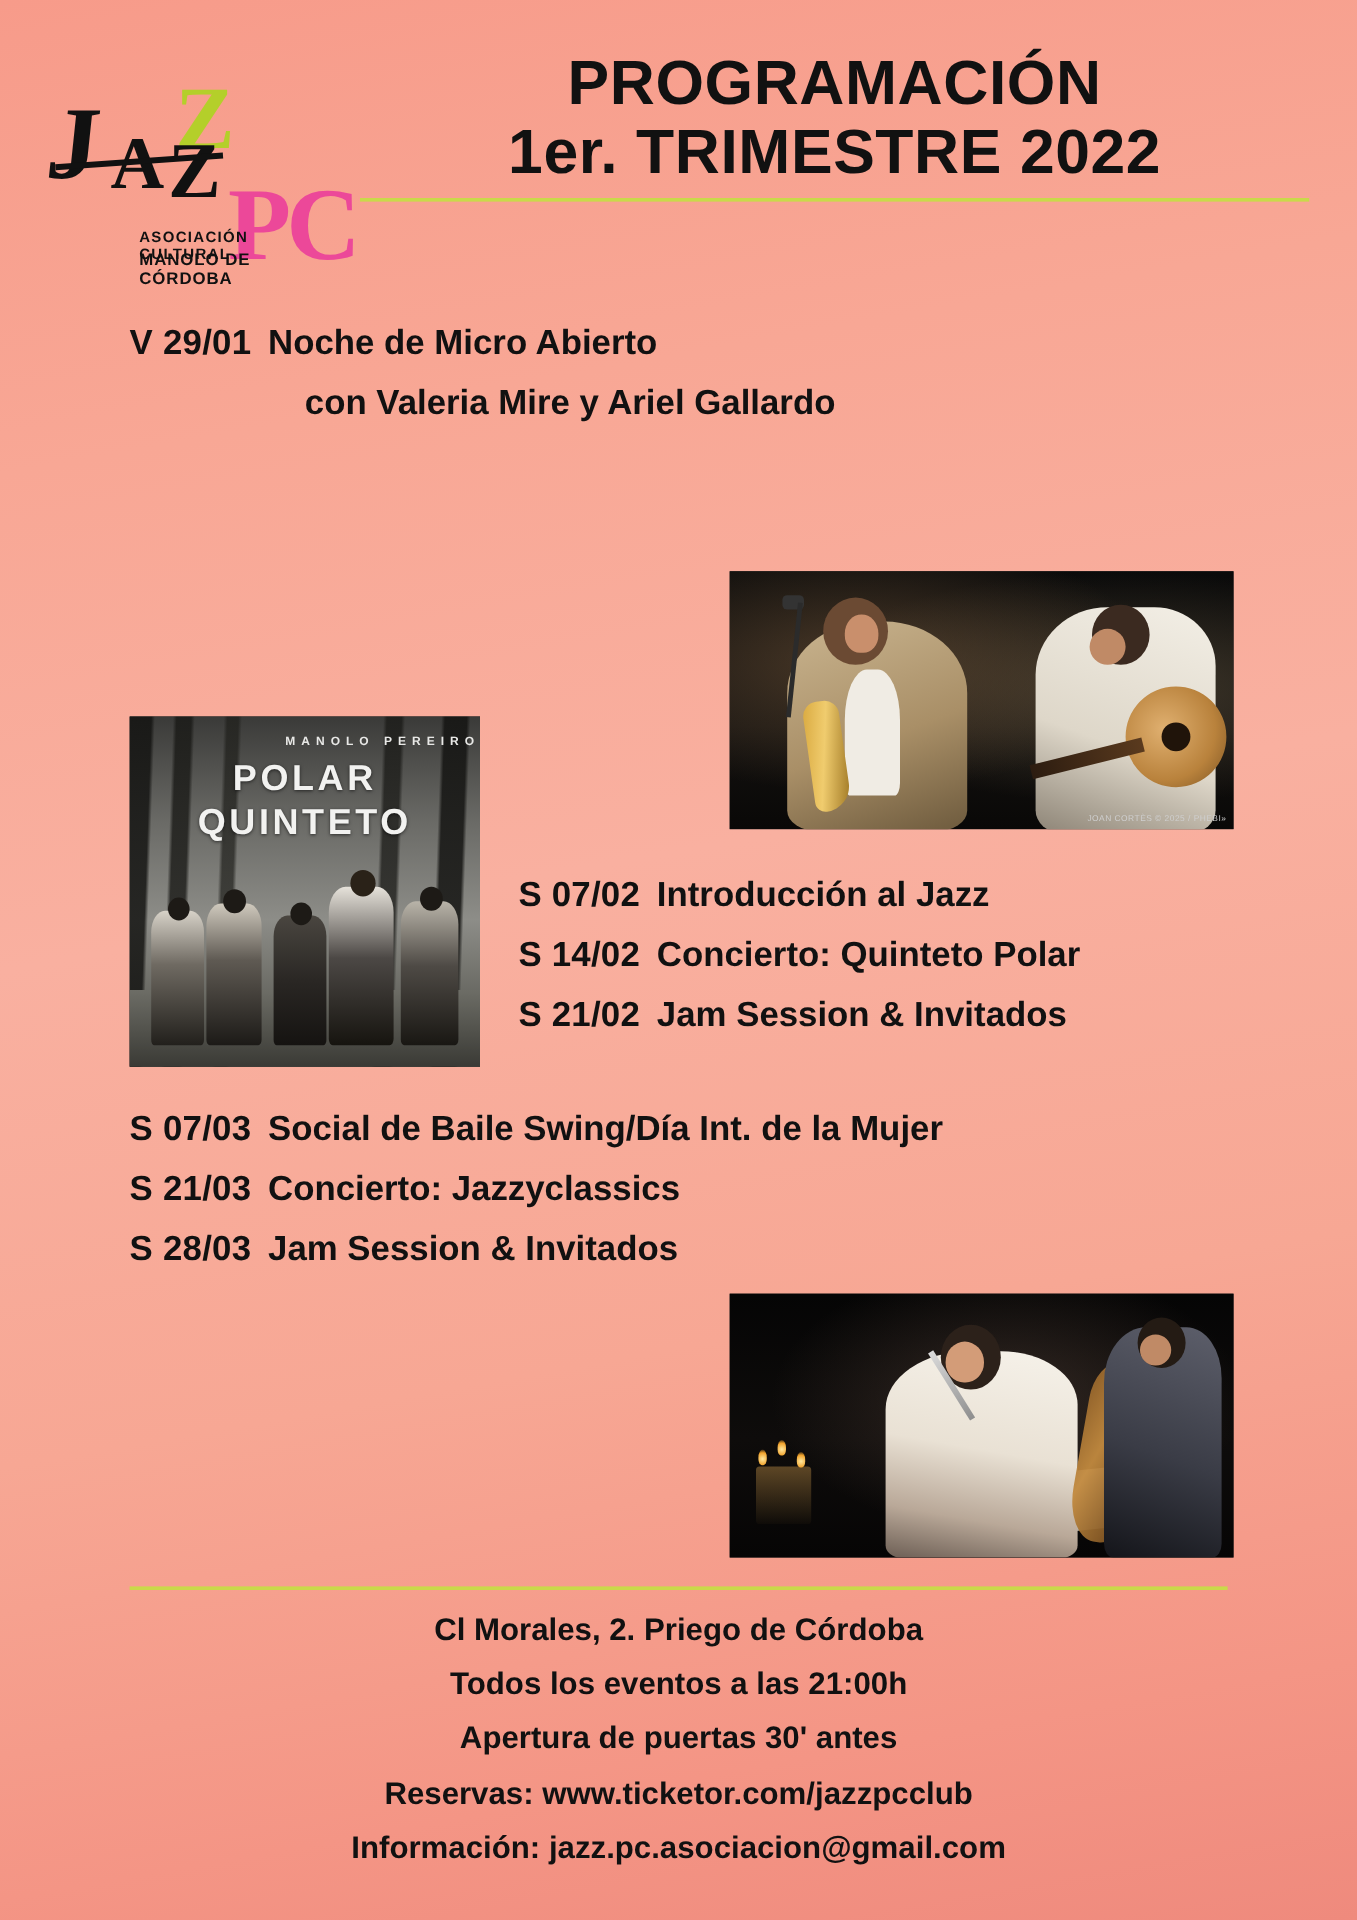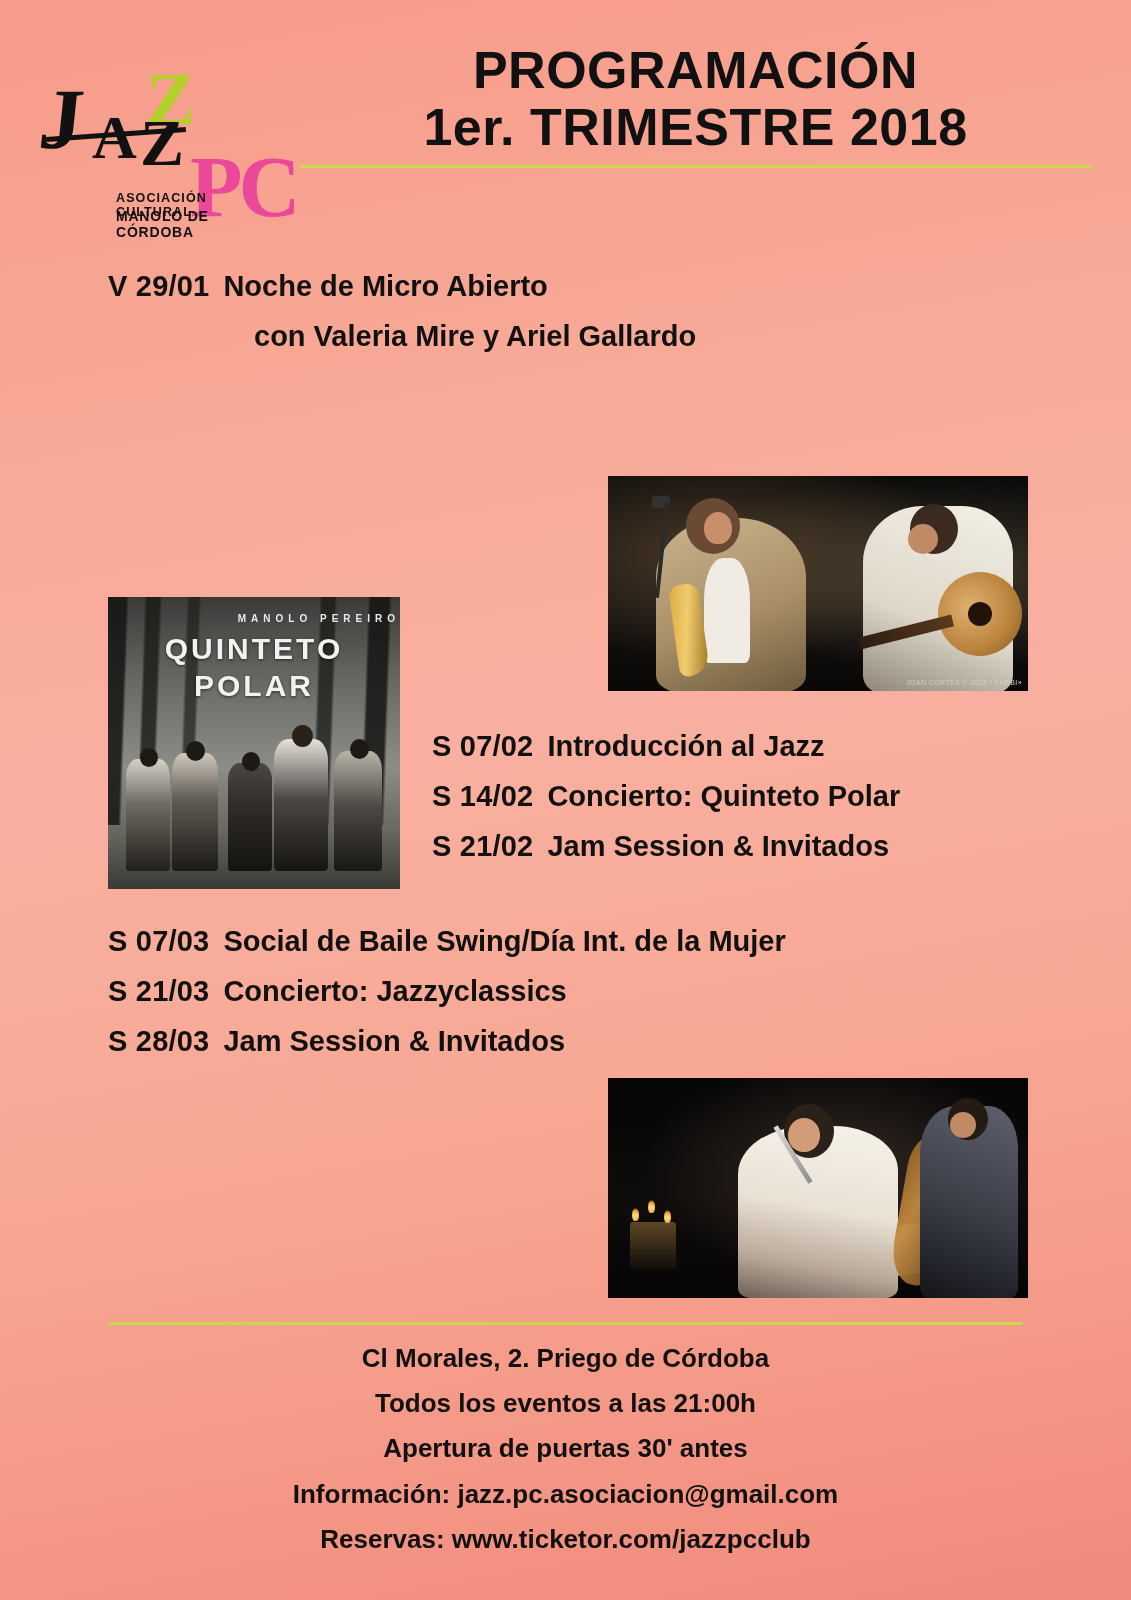--- a/index.html
+++ b/index.html
@@ -437,21 +437,21 @@
       <span class="lg lg-z2">Z</span>
       <span class="lg lg-pc">PC</span>
       <span class="lg-strike"></span>
     </div>
     <div class="logo-sub1">ASOCIACIÓN CULTURAL</div>
     <div class="logo-sub2">MANOLO DE CÓRDOBA</div>
   </div>
 
   <div class="title-block">
     <div class="title-line1">PROGRAMACIÓN</div>
-    <div class="title-line2">1er. TRIMESTRE 2018</div>
+    <div class="title-line2">1er. TRIMESTRE 2022</div>
     <div class="title-rule"></div>
   </div>
 </div>
 
 <div class="block-jan prog">
   <div>
     <span class="date">V 29/01</span><span class="sep"></span><span>Noche de Micro Abierto</span>
   </div>
   <div class="jan-cont">
     <span>con Valeria Mire y Ariel Gallardo</span>
@@ -475,22 +475,22 @@
   <div class="duo-neck"></div>
   <div class="duo-credit">JOAN CORTÈS © 2025 / PHEBI»</div>
 </div>
 
 <div class="photo photo-quinteto">
   <div class="q-bg"></div>
   <div class="q-trees"></div>
   <div class="q-ground"></div>
   <div class="q-supra">MANOLO PEREIRO</div>
   <div class="q-title">
+    <div>POLAR</div>
     <div>QUINTETO</div>
-    <div>POLAR</div>
   </div>
   <div class="q-people">
     <div class="q-p q-p1"></div>
     <div class="q-h q-h1"></div>
     <div class="q-p q-p2"></div>
     <div class="q-h q-h2"></div>
     <div class="q-p q-p3"></div>
     <div class="q-h q-h3"></div>
     <div class="q-p q-p4"></div>
     <div class="q-h q-h4"></div>
@@ -540,15 +540,15 @@
   <div class="t-bassist"></div>
   <div class="t-bhead"></div>
   <div class="t-bface"></div>
 </div>
 
 <div class="footer-rule"></div>
 <div class="footer">
   <div>Cl Morales, 2. Priego de Córdoba</div>
   <div>Todos los eventos a las 21:00h</div>
   <div>Apertura de puertas 30' antes</div>
+  <div>Reservas: www.ticketor.com/jazzpcclub</div>
   <div>Información: jazz.pc.asociacion@gmail.com</div>
-  <div>Reservas: www.ticketor.com/jazzpcclub</div>
 </div>
 
 </body></html>

